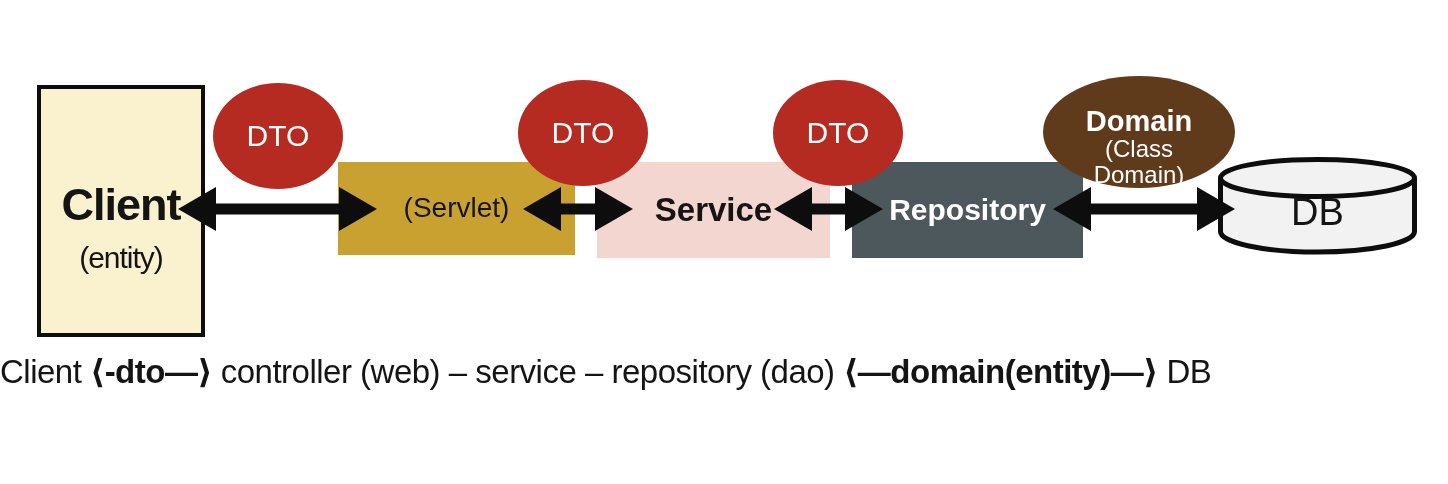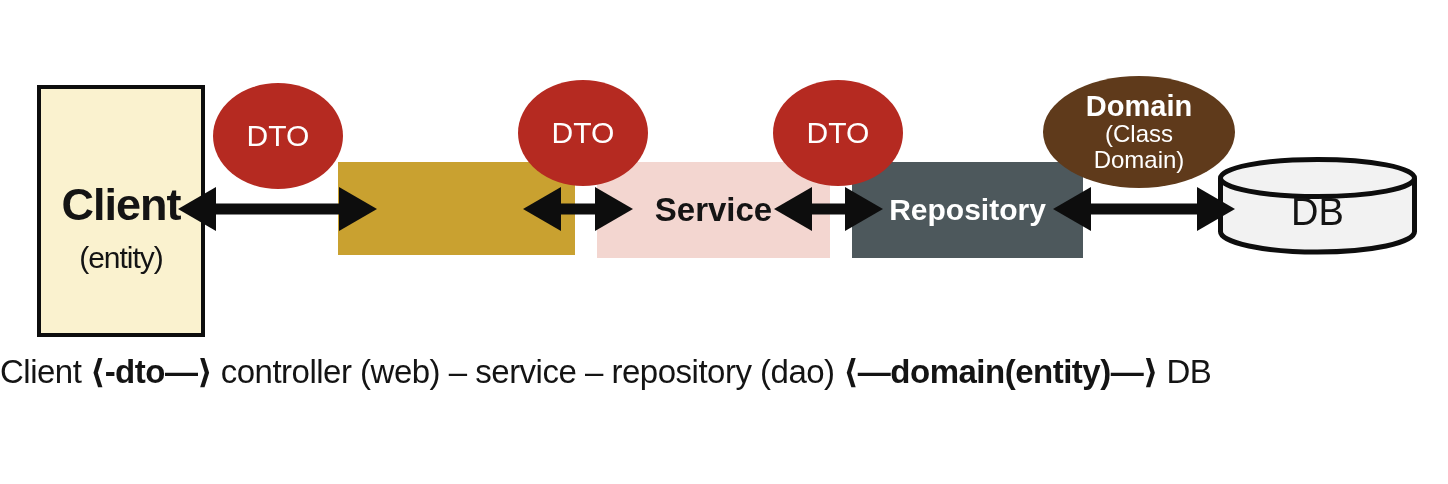--- a/index.html
+++ b/index.html
@@ -62,20 +62,21 @@
     color: var(--text-light, #ffffff);
     font-size: 30px; font-weight: 400;
   }
   .dto1 { left: 213px; top: 83px; }
   .dto2 { left: 518px; top: 80px; }
   .dto3 { left: 773px; top: 80px; }
   .domain {
     left: 1043px; top: 76px; width: 192px; height: 112px;
     background: var(--domain-bg, #5f3a1b);
     color: var(--text-light, #ffffff);
+    justify-content: flex-end;
   }
   .domain-title { font-size: 29px; font-weight: 700; line-height: 1.05; }
   .domain-sub   { font-size: 24px; font-weight: 400; line-height: 1.08; }
   .db { position: absolute; left: 1218px; top: 157px; width: 199px; height: 98px; z-index: 1; }
   .db svg { position: absolute; left: 0; top: 0; }
   .db-label {
     position: absolute; left: 0; right: 0; top: 34px;
     text-align: center; font-size: 38px; font-weight: 400;
     color: var(--text-dark, #141414);
   }
@@ -99,20 +100,21 @@
 <body>
 
 <div class="canvas">
 
   <div class="node client">
     <div class="client-title">Client</div>
     <div class="client-sub">(entity)</div>
   </div>
 
   <div class="node controller">
+    <div class="controller-sub">(Servlet)</div>
   </div>
 
   <div class="node repository">
     <div class="repository-title">Repository</div>
   </div>
 
   <div class="node service">
     <div class="service-title">Service</div>
   </div>
 

